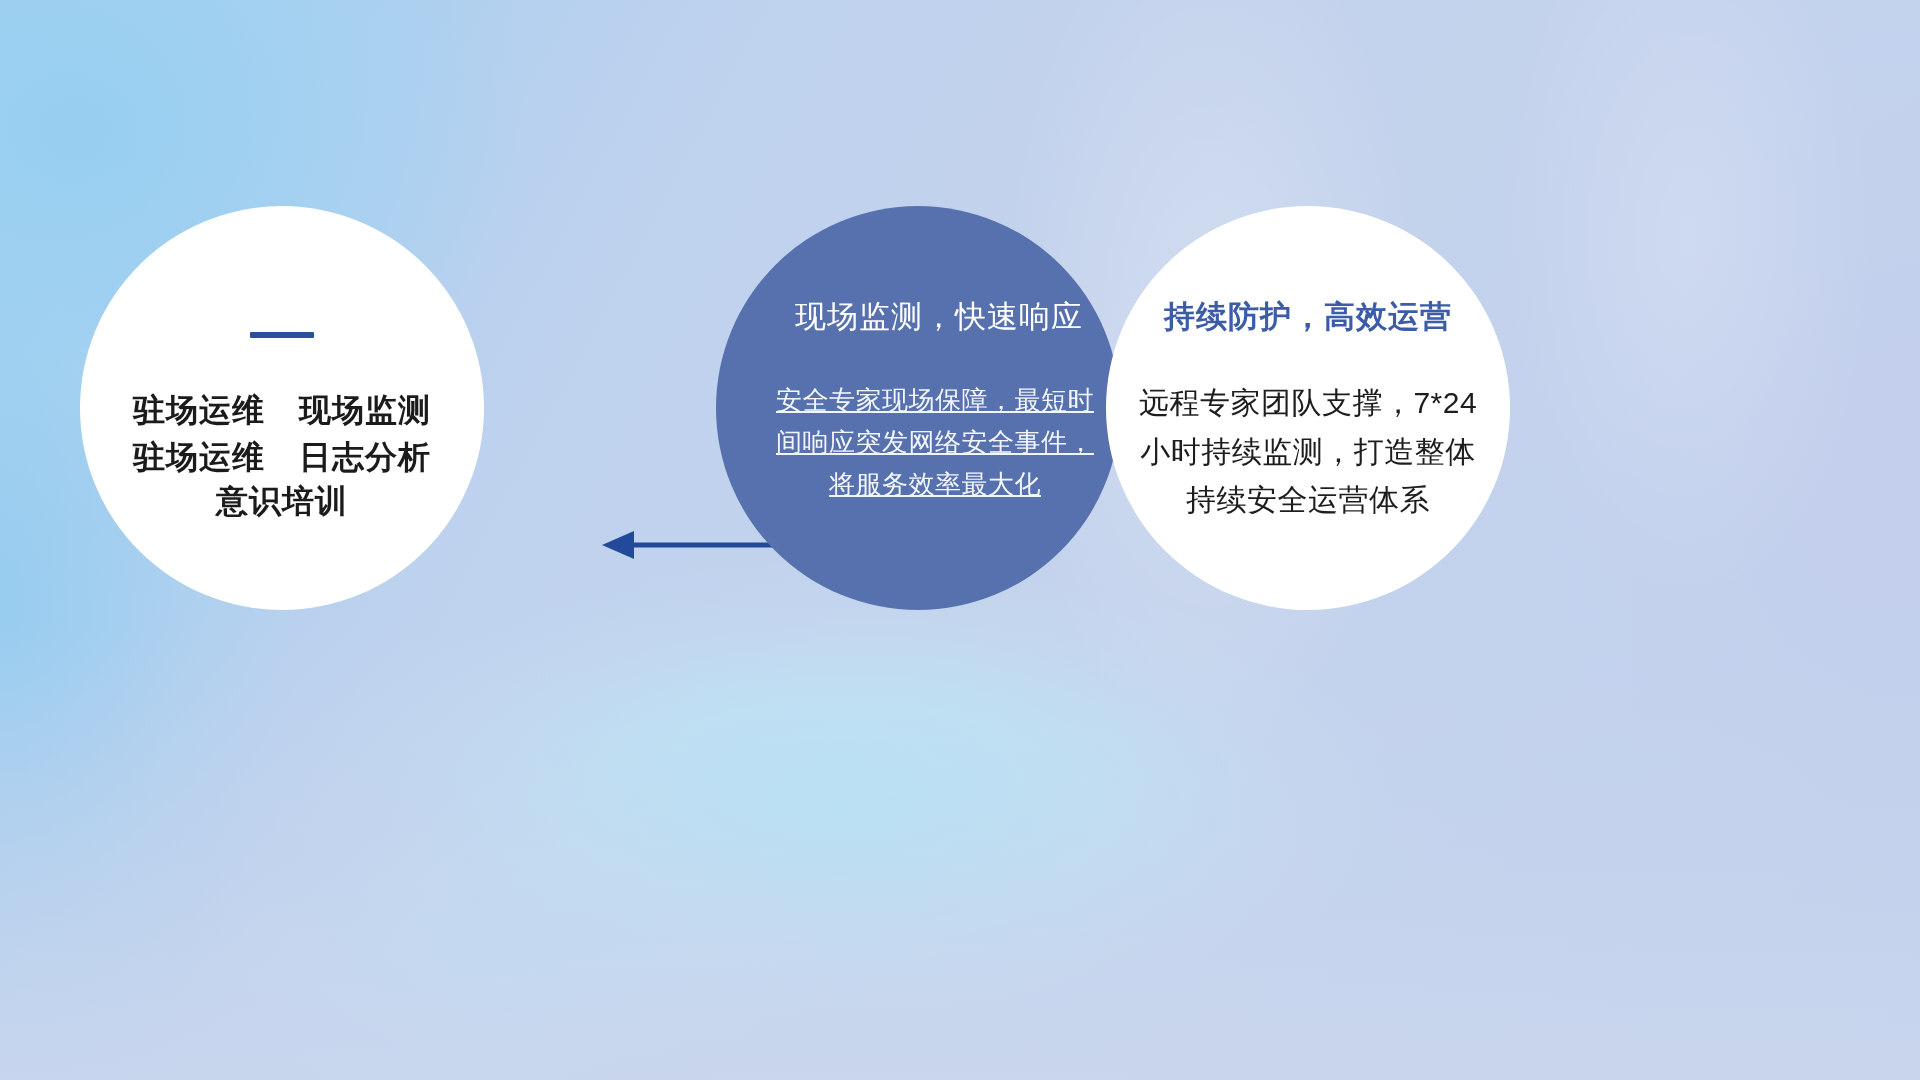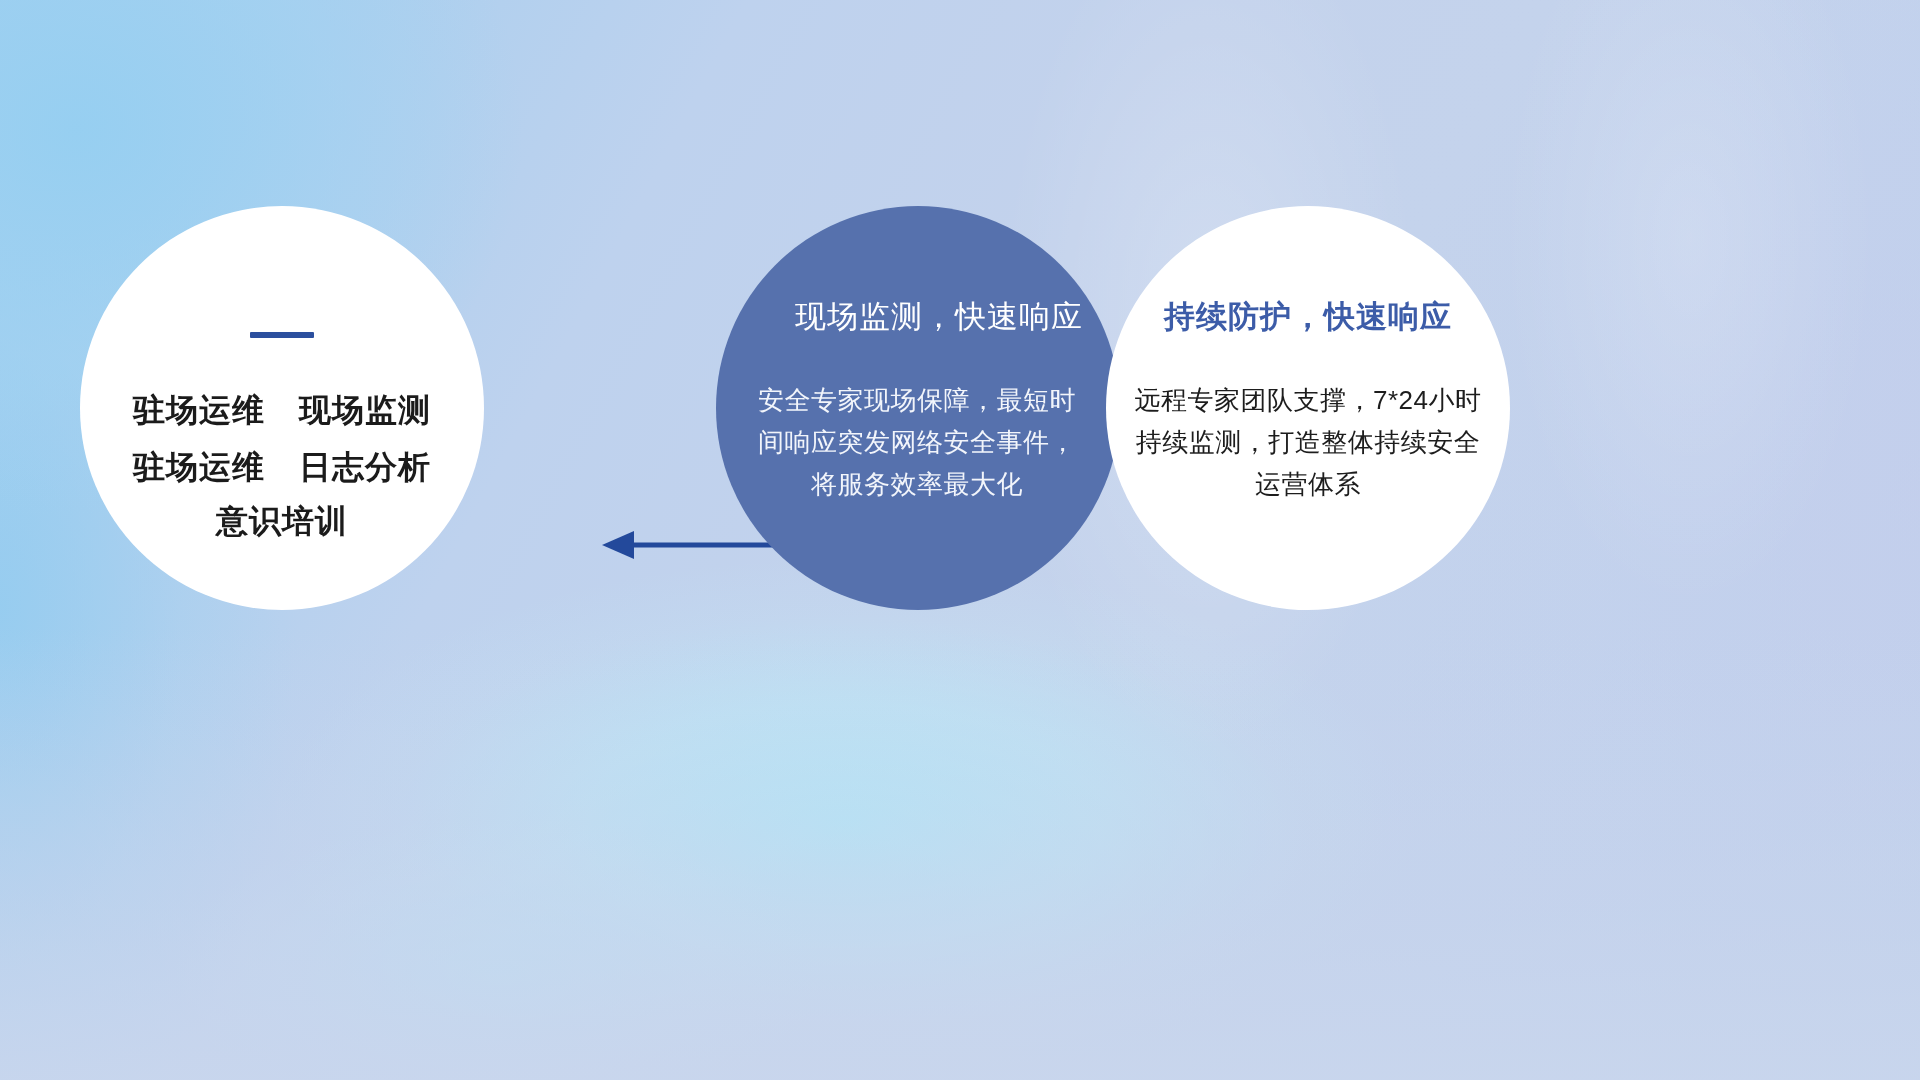--- a/index.html
+++ b/index.html
@@ -129,21 +129,21 @@
     width: 64px;
     height: 6px;
     background: #2b4f9e;
     border-radius: 1px;
   }
   #left-rows {
     margin-top: 56px;
     display: flex;
     flex-direction: column;
     align-items: center;
-    gap: 25px;
+    gap: 15px;
   }
   .left-row {
     display: flex;
     gap: 34px;
     font-size: 32px;
     font-weight: bold;
     color: #1b1b1b;
     letter-spacing: 1px;
     line-height: 1;
     white-space: nowrap;
@@ -173,20 +173,22 @@
     white-space: nowrap;
     margin-left: 26px;
   }
   #middle-body {
     margin-top: 44px;
     font-size: 26px;
     color: #f2f5fb;
     line-height: 1.62;
     letter-spacing: 0.5px;
     width: 318px;
+    margin-left: 18px;
+    text-decoration: underline;
   }
 
   
   #right-content {
     position: absolute;
     left: 1106px;
     top: 206px;
     width: 404px;
     height: 404px;
     box-sizing: border-box;
@@ -196,21 +198,21 @@
   #right-title {
     font-size: 31px;
     font-weight: bold;
     color: #3c5ca8;
     line-height: 1.2;
     letter-spacing: 1px;
     white-space: nowrap;
   }
   #right-body {
     margin-top: 44px;
-    font-size: 26px;
+    font-size: 30px;
     color: #1d1d1d;
     line-height: 1.62;
     letter-spacing: 0.5px;
   }
 
   
   #connector-arrow {
     position: absolute;
     left: 600px;
     top: 520px;
@@ -257,17 +259,17 @@
       </div>
     </div>
   </div>
 
   <div id="middle-content">
     <div id="middle-title">现场监测，快速响应</div>
     <div id="middle-body">安全专家现场保障，最短时间响应突发网络安全事件，将服务效率最大化</div>
   </div>
 
   <div id="right-content">
-    <div id="right-title" style="color: rgb(60, 92, 168);">持续防护，快速响应</div>
+    <div id="right-title" style="color: rgb(60, 92, 168);">持续防护，高效运营</div>
     <div id="right-body">远程专家团队支撑，7*24小时持续监测，打造整体持续安全运营体系</div>
   </div>
 
 </div>
 
 </body></html>

